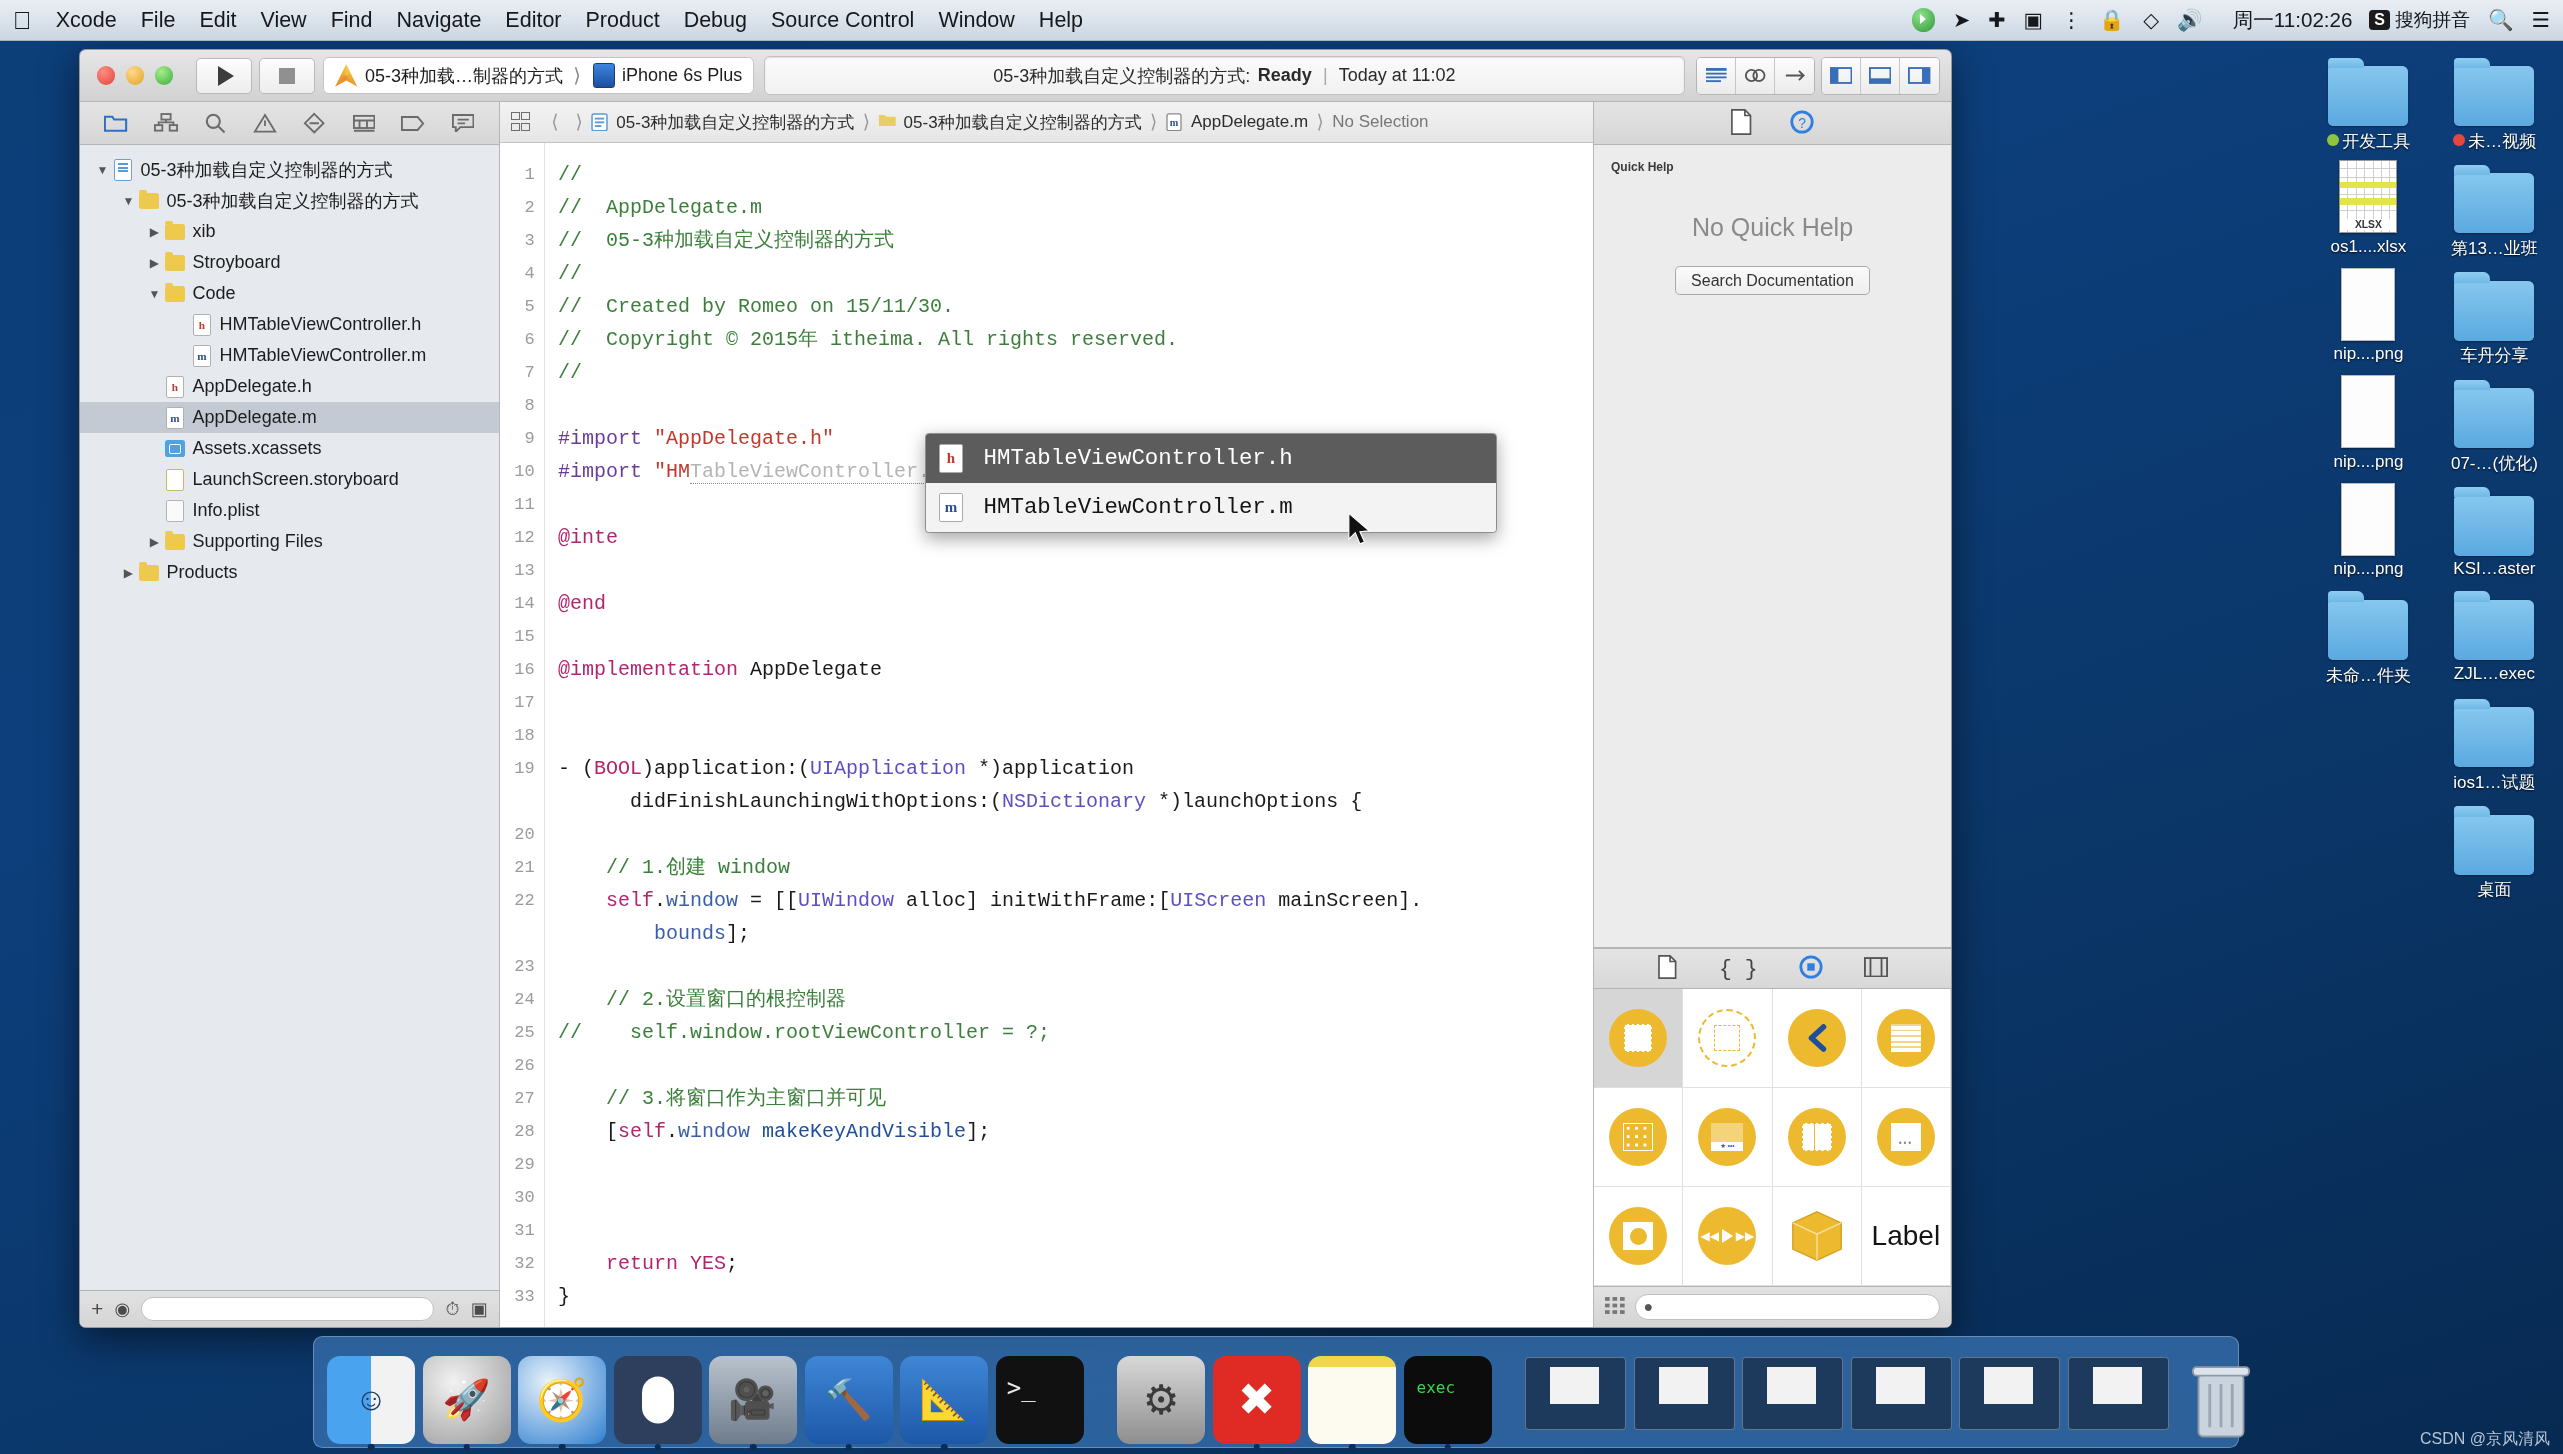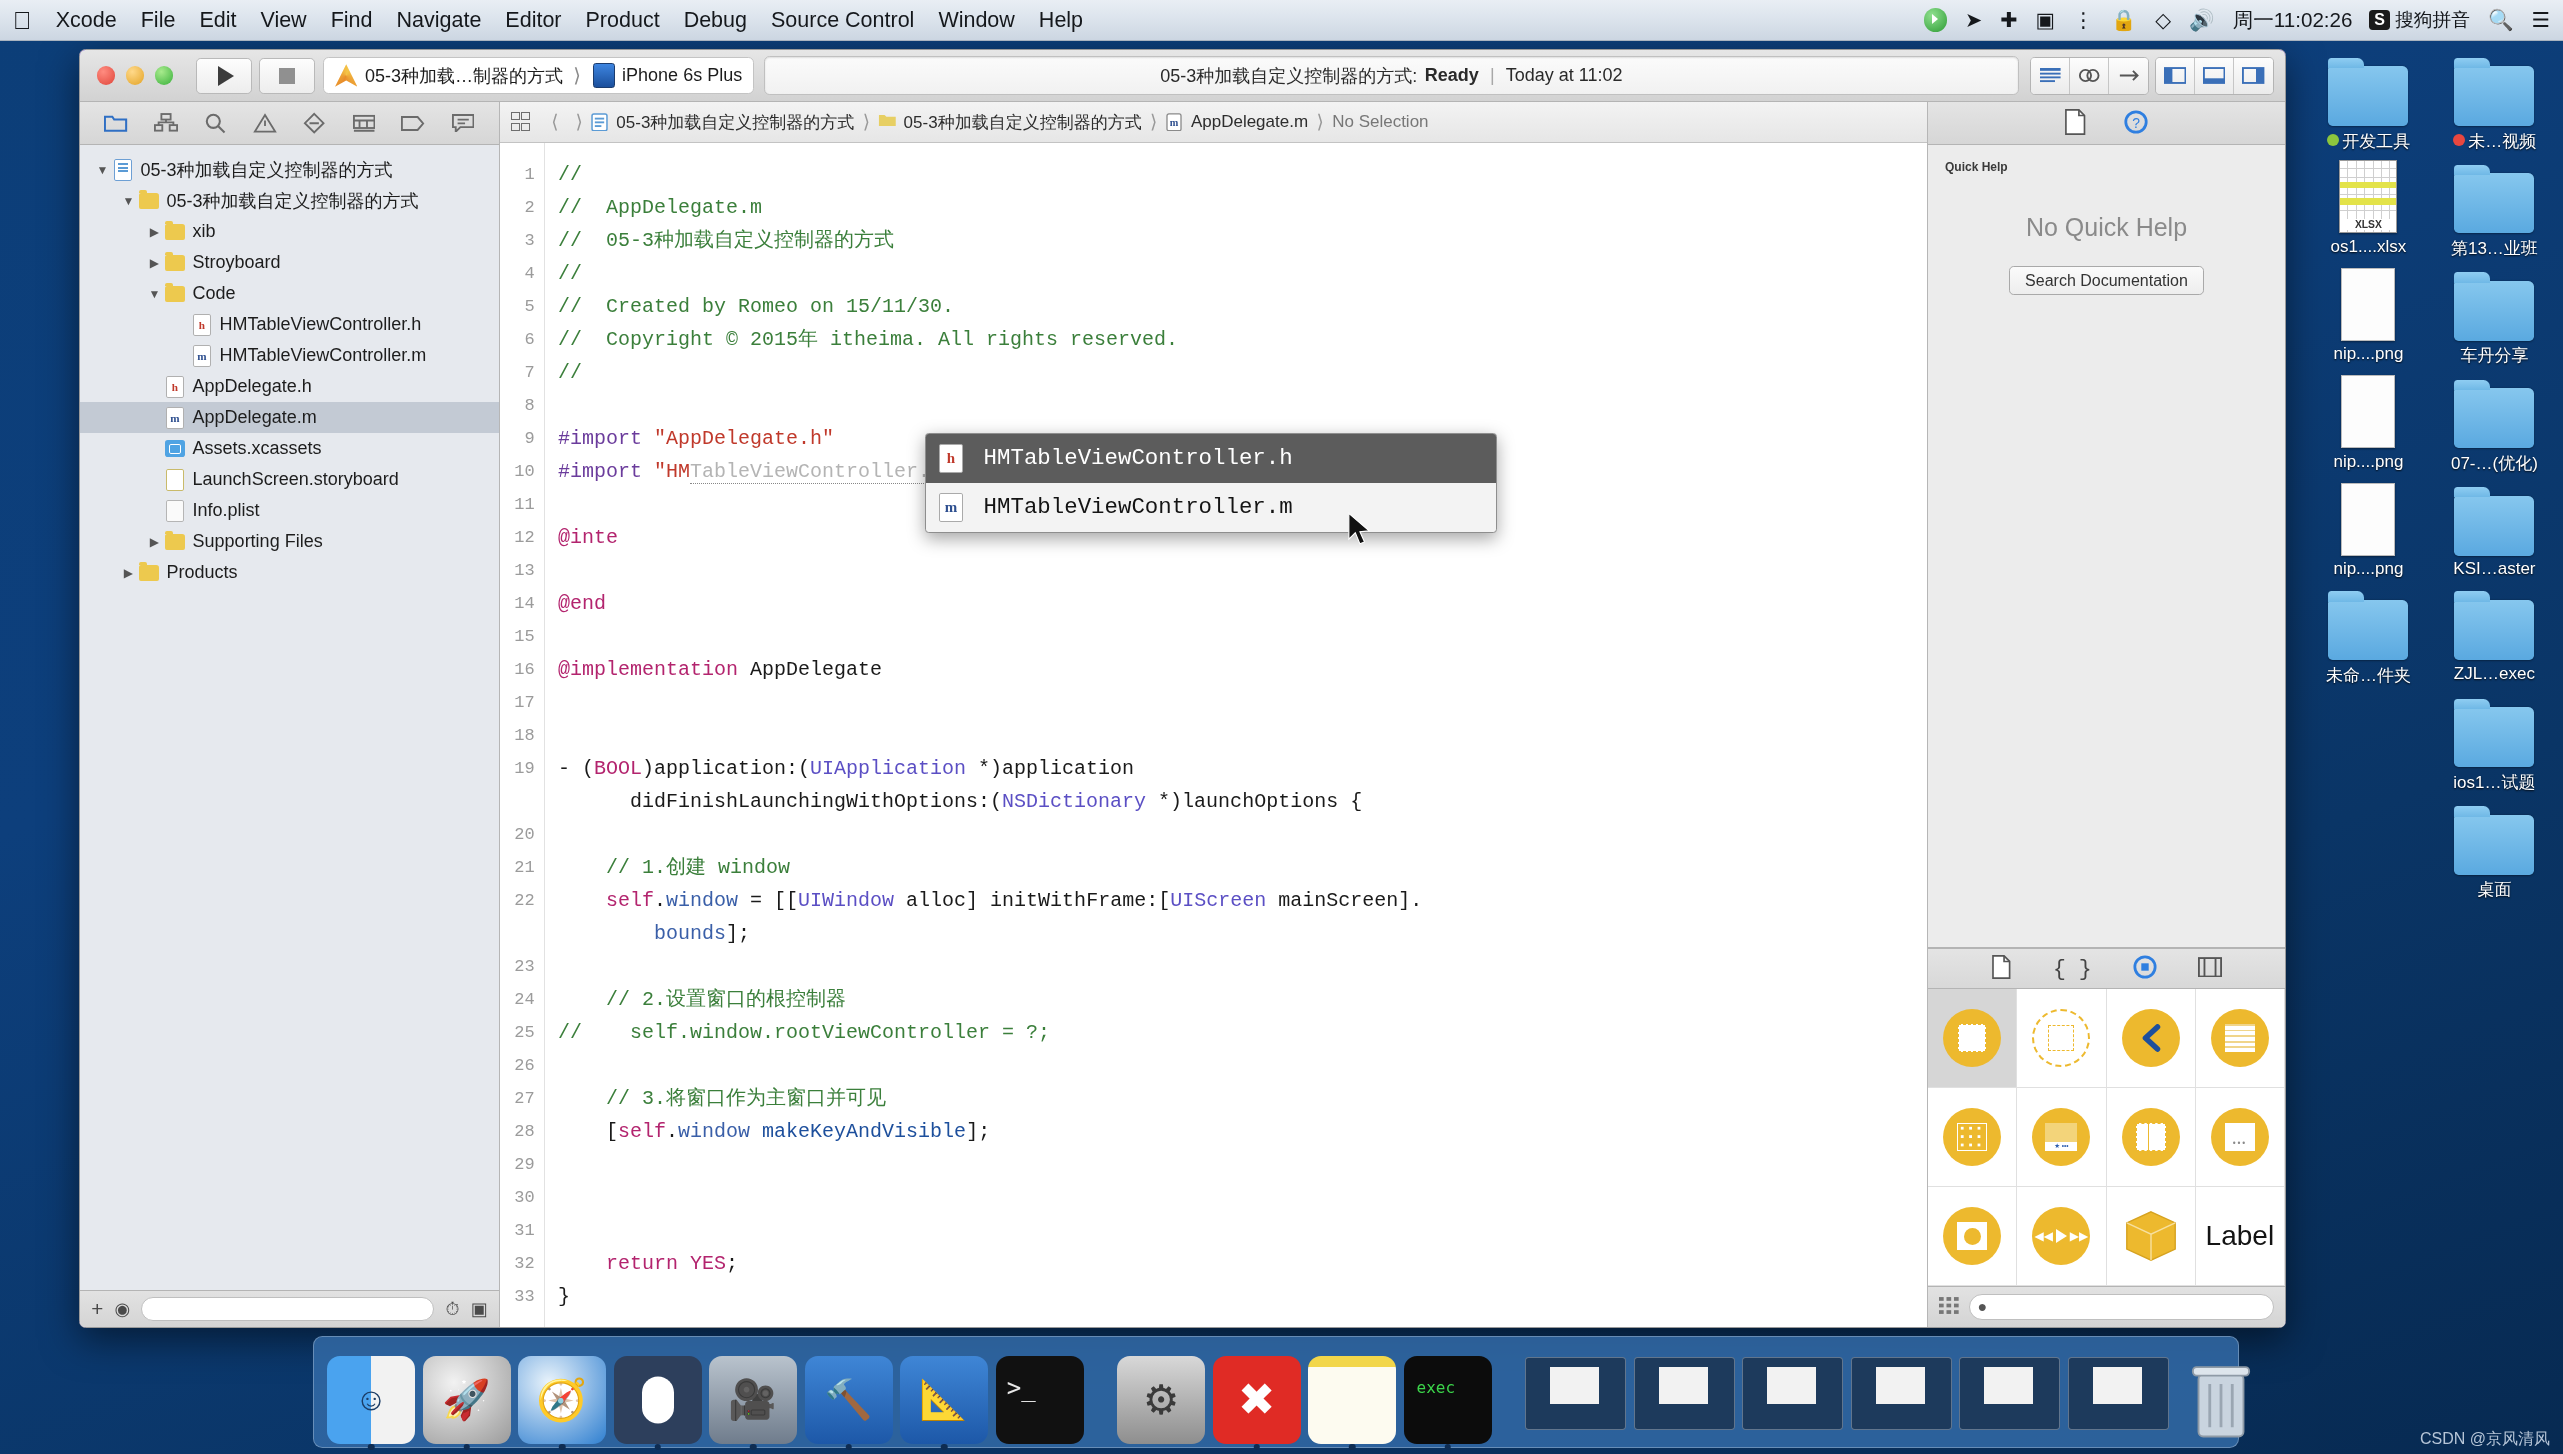--- a/index.html
+++ b/index.html
@@ -20,21 +20,21 @@
     background:linear-gradient(to bottom,#e9eef4 0%,#dbe3ec 50%,#ccd6e2 100%);
     border-bottom:0.9px solid #a9b3bf;
     display:flex; align-items:center; padding:0 13px;
     font-size:21.5px; color:#15181c; z-index:50;
   }
   #menubar .apple{ font-size:25px; margin-right:24px; line-height:1; }
   #menubar .mi{ margin-right:24px; white-space:nowrap; }
   #menubar .mi.app{ font-weight:normal; }
   #menubar .spacer{ flex:1; }
   #menubar .status{ margin-left:18px; display:flex; align-items:center; white-space:nowrap; }
-  #menubar .clock{ font-size:20.6px; margin-left:18px; }
+  #menubar .clock{ font-size:20.6px; margin-left:30px; }
   .si{ font-size:20.6px; }
   .si-green{ width:23.4px;height:23.4px;border-radius:50%;
     background:radial-gradient(circle at 35% 30%,#8fe08f,#2d9b34); display:inline-block;
     position:relative;}
   .si-green:after{content:"";position:absolute;left:8.4px;top:5.6px;border-left:6.5px solid #fff;
     border-top:5.6px solid transparent;border-bottom:5.6px solid transparent;}
   .sogou{display:inline-flex;align-items:center;margin-left:17px;}
   .sogou-badge{background:#1b1b1b;color:#fff;font-weight:bold;border-radius:3.7px;
     padding:0.9px 4.7px;font-size:16px;margin-right:5.6px;}
   
@@ -69,21 +69,21 @@
   .snip .hdr{height:15px;background:#e9b8b8;margin-bottom:3.7px;}
   .snip .ln{height:2.8px;background:#c8d4e8;margin-bottom:2.8px;}
   .dk-label{
     color:#fff;font-size:17px;margin-top:3.7px;text-shadow:0 0.9px 1.9px rgba(0,0,0,.9);
     white-space:nowrap;overflow:hidden;
   }
   .dk-dot{display:inline-block;width:12px;height:12px;border-radius:50%;
     margin-right:3.7px;vertical-align:0.9px;}
   
   #xcode{
-    position:absolute; left:79px; top:49px; width:2207px; height:1279px;
+    position:absolute; left:79px; top:49px; width:1873px; height:1279px;
     background:#8b5cf6; border:0.9px solid #9a9a9a;
     border-radius:6.5px; box-shadow:0 11.2px 37px rgba(0,0,0,.5);
     overflow:hidden; z-index:20; display:flex; flex-direction:column;
   }
   
   #xtoolbar{
     height:52px; flex:0 0 52px; display:flex; align-items:center;
     background:linear-gradient(to bottom,#e6e6e6,#d2d2d2);
     border-bottom:0.9px solid #b4b4b4; padding:0 11.2px;
   }

